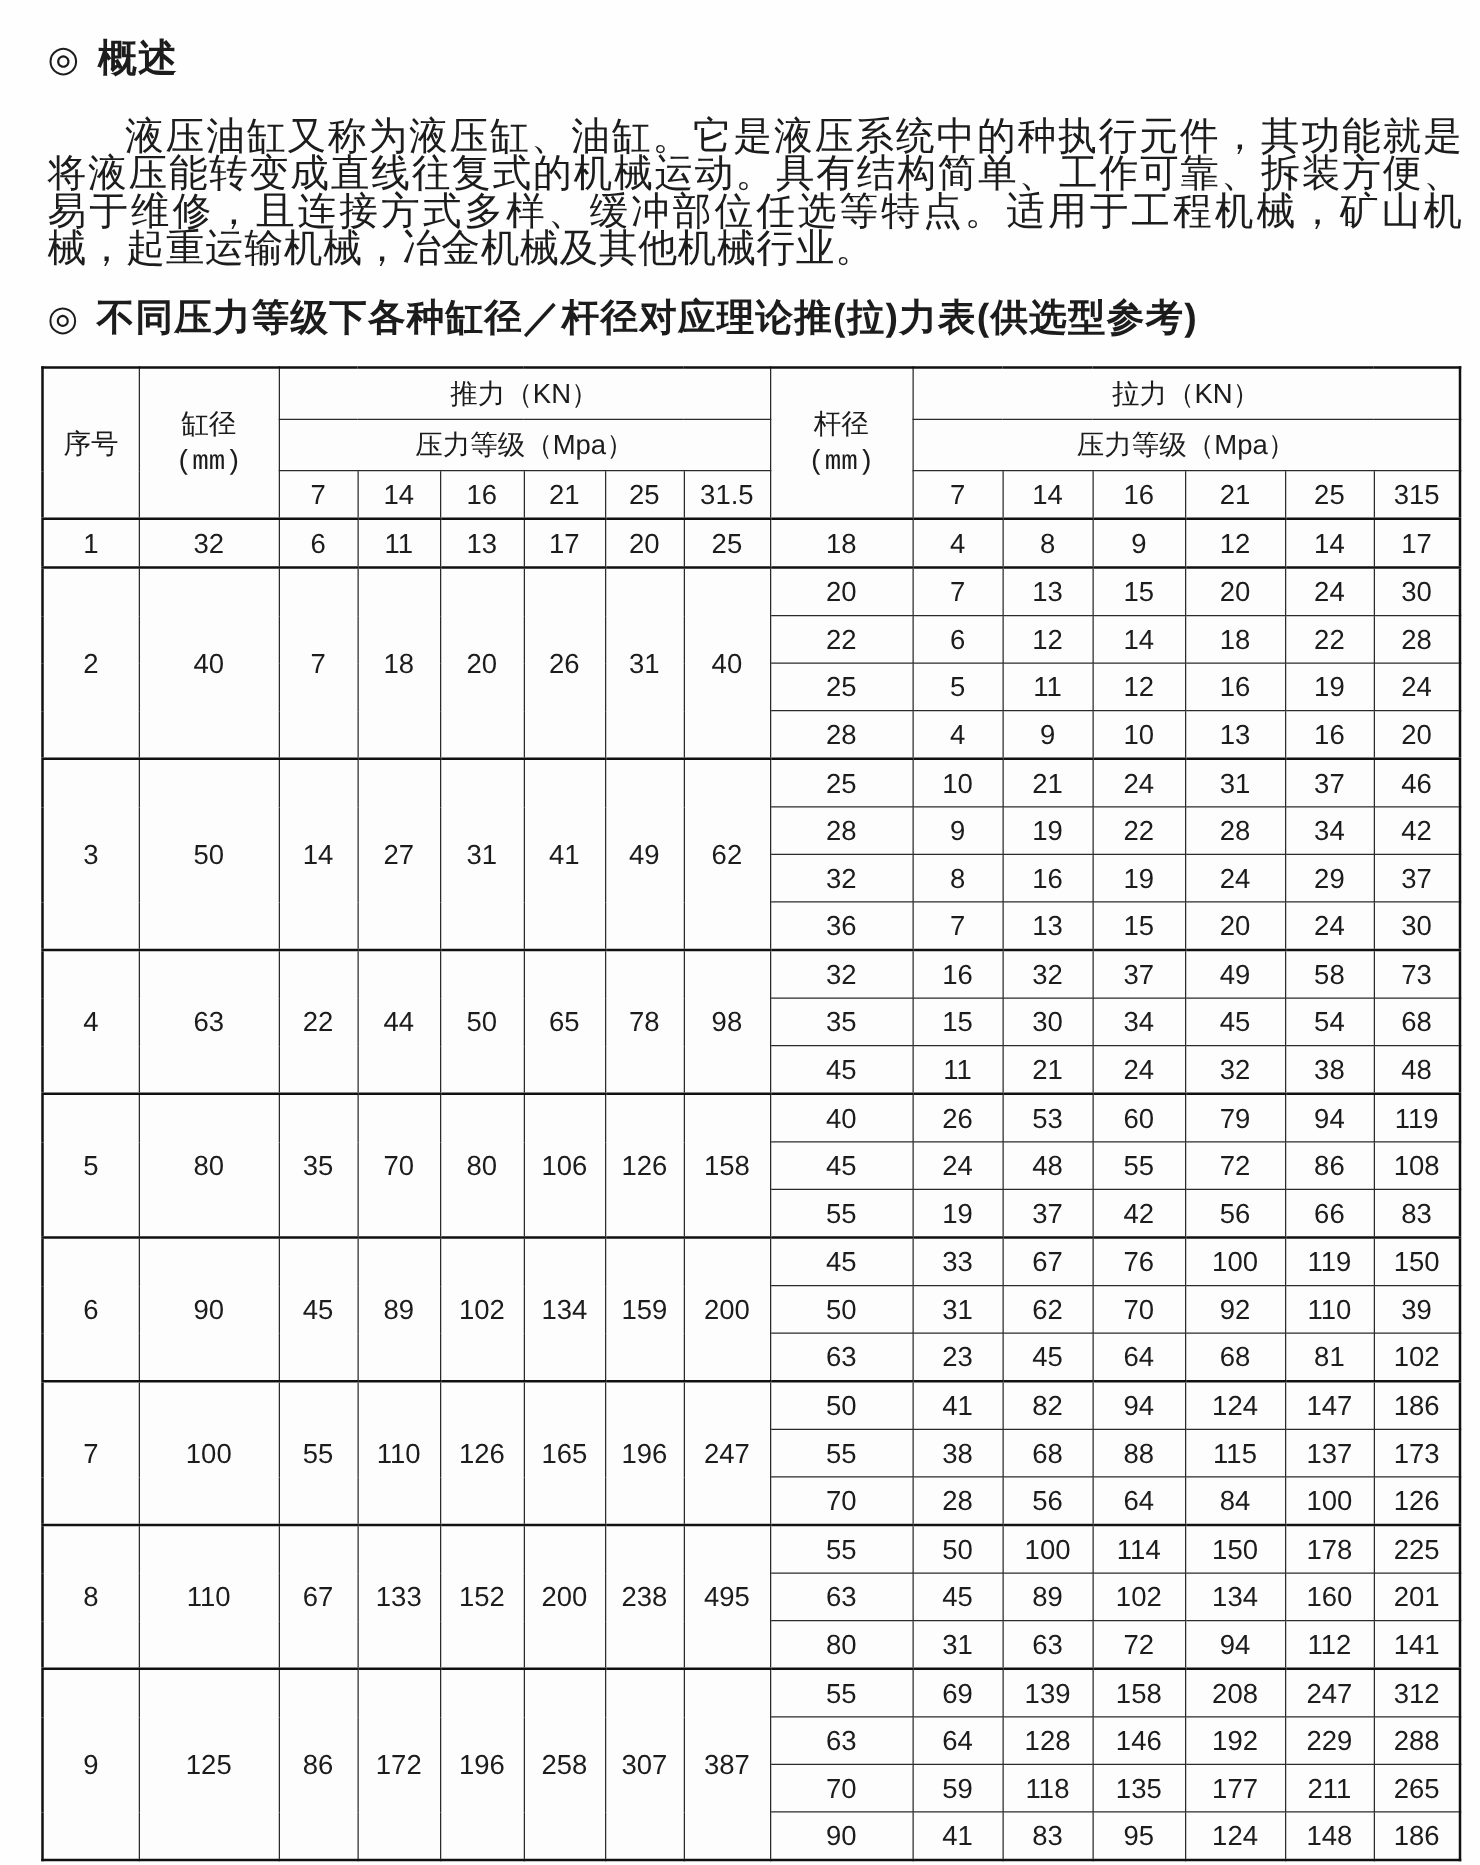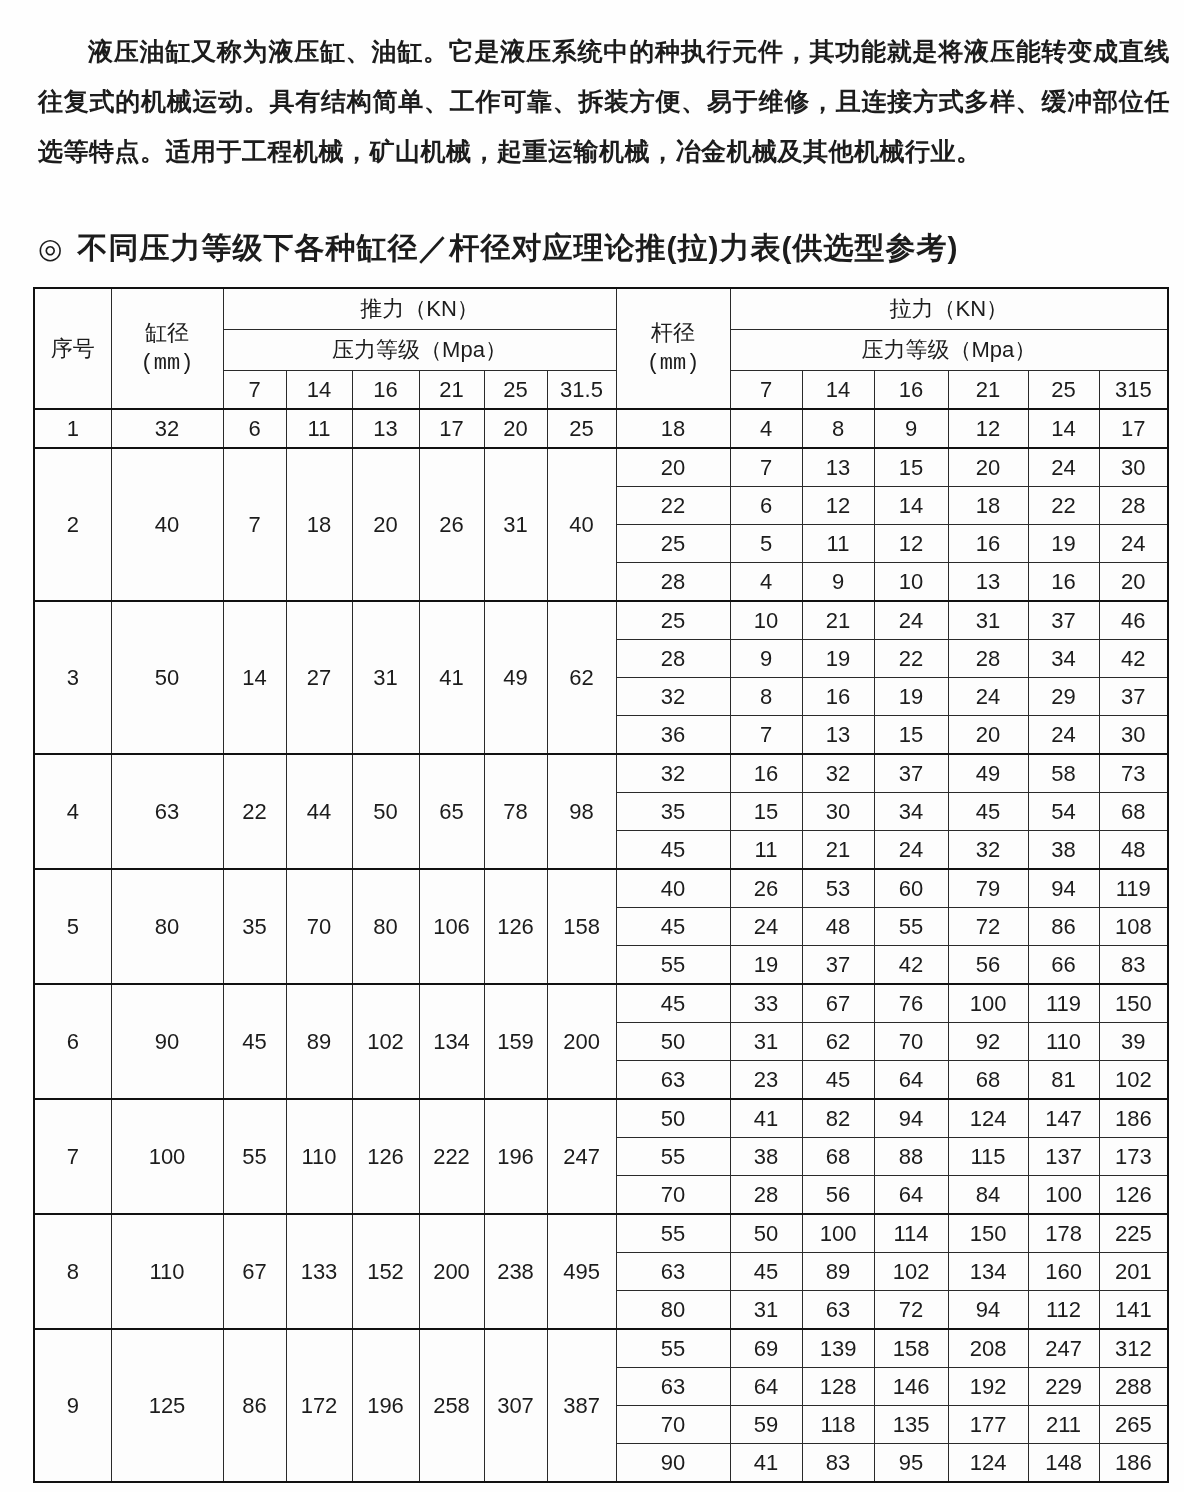--- a/index.html
+++ b/index.html
@@ -20,33 +20,32 @@
     font-weight:700;
     letter-spacing:1px;
     margin:26px 0 0 38px;
   }
   .h-title .bullseye{
     font-weight:400;
     margin-right:14px;
     font-size:29px;
   }
   .overview-text{
-    font-size:25px;
-    line-height:50px;
+    font-size:31px;
+    line-height:30px;
     text-align:justify;
     text-indent:2em;
     margin:26px 14px 0 38px;
     letter-spacing:0.5px;
-    font-weight:bold;
   }
   .h-table{
     font-size:30px;
     font-weight:700;
     letter-spacing:1px;
-    margin:52px 0 18px 38px;
+    margin:20px 0 18px 38px;
   }
   .h-table .bullseye{
     font-weight:400;
     margin-right:14px;
     font-size:28px;
   }
   table.force{
     margin-left:33px;
     width:1134px;
     border-collapse:collapse;
@@ -70,20 +69,21 @@
   tbody td{height:37px;}
   .two-line div{line-height:29px;font-family:Liberation Mono, monospace;}
   tbody tr.group-start td{border-top:2.5px solid #111;}
   thead tr.hr3 th{border-bottom:1px solid #2a2a2a;}
 </style>
 </head>
 <body>
 
 <div class="page">
 
+  <h1 class="h-title"><span class="bullseye">◎</span><span>概述</span></h1>
 
   <p class="overview-text">液压油缸又称为液压缸、油缸。它是液压系统中的种执行元件，其功能就是将液压能转变成直线往复式的机械运动。具有结构简单、工作可靠、拆装方便、易于维修，且连接方式多样、缓冲部位任选等特点。适用于工程机械，矿山机械，起重运输机械，冶金机械及其他机械行业。</p>
 
   <h2 class="h-table"><span class="bullseye">◎</span><span>不同压力等级下各种缸径／杆径对应理论推(拉)力表(供选型参考)</span></h2>
 
   <table class="force">
     <colgroup>
       <col style="width:77px">
         <col style="width:112px">
       <col style="width:63px">
@@ -343,21 +343,21 @@
           <td>68</td>
           <td>81</td>
           <td>102</td>
         </tr>
         <tr class="group-start">
           <td rowspan="3">7</td>
           <td rowspan="3">100</td>
           <td rowspan="3">55</td>
           <td rowspan="3">110</td>
           <td rowspan="3">126</td>
-          <td rowspan="3">222</td>
+          <td rowspan="3">165</td>
           <td rowspan="3">196</td>
           <td rowspan="3">247</td>
           <td>50</td>
           <td>41</td>
           <td>82</td>
           <td>94</td>
           <td>124</td>
           <td>147</td>
           <td>186</td>
         </tr>

